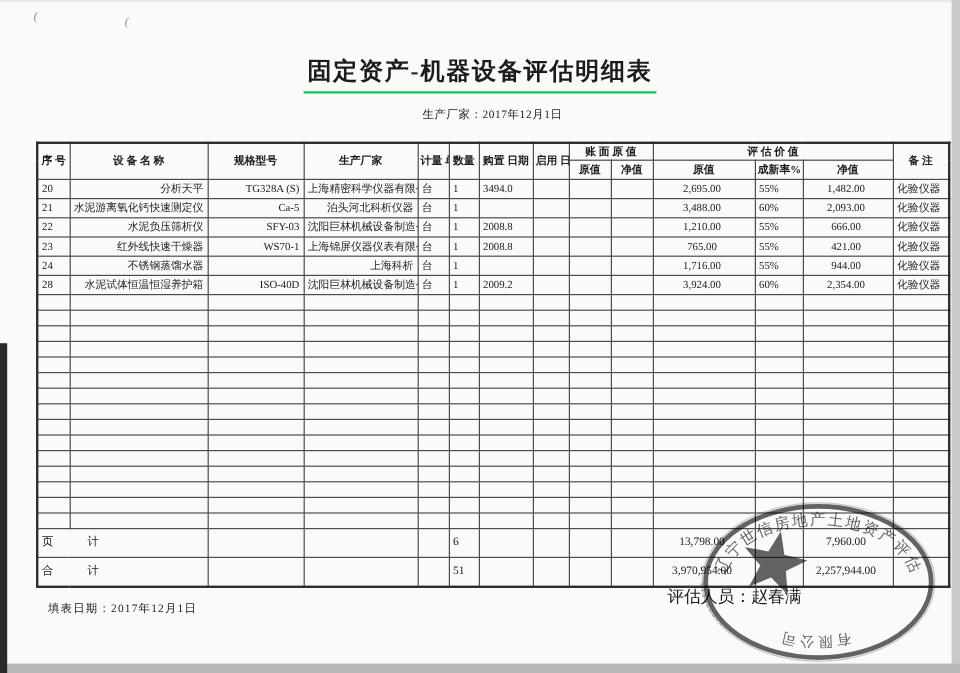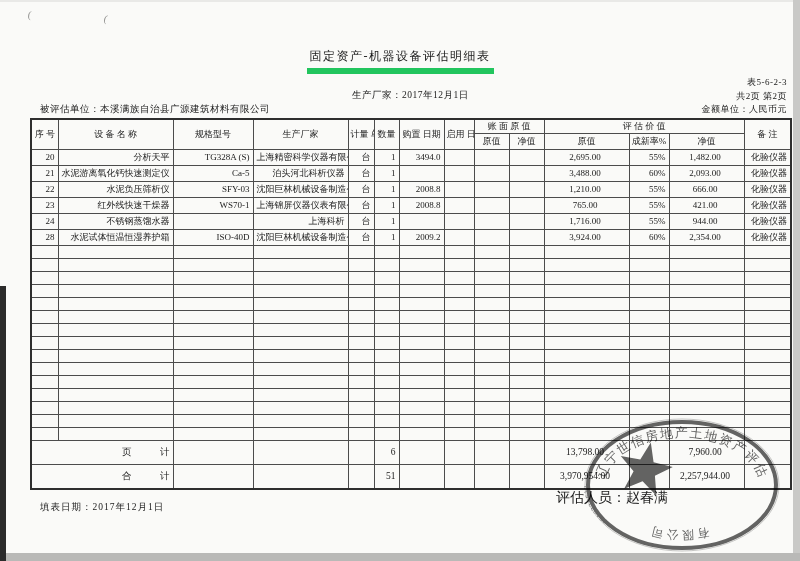--- a/index.html
+++ b/index.html
@@ -8,62 +8,56 @@
   .scan{position:absolute;inset:0;background:#fafaf8;overflow:hidden}
   .edge-right{position:absolute;top:0;right:0;width:7px;height:100%;background:#c9c9c7}
   .edge-bottom{position:absolute;left:0;bottom:0;width:100%;height:8px;background:#b9b9b7}
   .edge-left-dark{position:absolute;left:0;top:286px;width:6px;height:275px;background:#2b2b2b}
   .edge-top{position:absolute;left:0;top:0;width:100%;height:2px;background:#e9e9e7}
   .artifact{position:absolute;color:#8d8d8b;font-size:10px}
   .a1{left:28px;top:9px;transform:rotate(8deg)}
   .a2{left:104px;top:13px;transform:rotate(14deg)}
 
   .title-wrap{position:absolute;top:46px;left:0;width:100%;text-align:center}
-  .title{display:inline-block;font-size:12px;font-weight:normal;letter-spacing:1.5px;
-         border-bottom:6px solid #22c55e;padding:0 3px 3px}
+  .title{display:inline-block;font-size:20px;font-weight:bold;letter-spacing:1.5px;
+         border-bottom:2px solid #22c55e;padding:0 3px 3px}
   .meta-right{position:absolute;top:76px;right:13px;text-align:right;font-size:9px;
               line-height:13.5px;letter-spacing:.5px}
   .base-date{position:absolute;top:89px;left:352px;font-size:9.5px;letter-spacing:.5px}
   .entity{position:absolute;top:103px;left:40px;font-size:9.5px;letter-spacing:.5px}
 
   table.grid{position:absolute;top:118px;left:30px;width:760px;border-collapse:collapse;
              table-layout:fixed;border:2px solid #2e2e2e;font-size:9px;line-height:11px}
   .grid th,.grid td{border:1px solid #4c4c4c;padding:0 3px;overflow:hidden;white-space:nowrap}
-  .grid th{font-weight:normal;text-align:center;padding:1px 2px}
+  .grid th{font-weight:bold;text-align:center;padding:1px 2px}
   .pre{white-space:pre-line}
   tr.h2 th{height:13px}
   tbody.data td{height:15px}
   tbody.empties td{height:12px}
   tr.total td{height:23px;font-size:9.5px}
-  .l{text-align:right}.c{text-align:right}.r{text-align:center;padding-right:6px !important}
+  .l{text-align:right}.c{text-align:left}.r{text-align:center;padding-right:6px !important}
 
   .fill-date{position:absolute;top:501px;left:40px;font-size:9.5px;letter-spacing:1px}
   .appraiser{position:absolute;top:489px;left:556px;font-size:14px;z-index:3}
   .stamp{position:absolute;left:570px;top:396px;z-index:4;mix-blend-mode:multiply;opacity:.8;pointer-events:none}
 </style>
 </head>
 <body>
 
 <div class="scan">
 
   <div class="artifact a1">(</div>
   <div class="artifact a2">(</div>
 
   <div class="title-wrap">
     <span class="title">固定资产-机器设备评估明细表</span>
   </div>
 
-  <div class="meta-right">
-    <div>表5-6-2-3</div>
-    <div>共2页 第2页</div>
-    <div>金额单位：人民币元</div>
-  </div>
 
   <div class="base-date">生产厂家：2017年12月1日</div>
-  <div class="entity">被评估单位：本溪满族自治县广源建筑材料有限公司</div>
 
   <table class="grid">
     <colgroup>
       <col style="width:27px">
         <col style="width:115px">
         <col style="width:80px">
         <col style="width:95px">
       <col style="width:26px">
         <col style="width:25px">
         <col style="width:45px">

